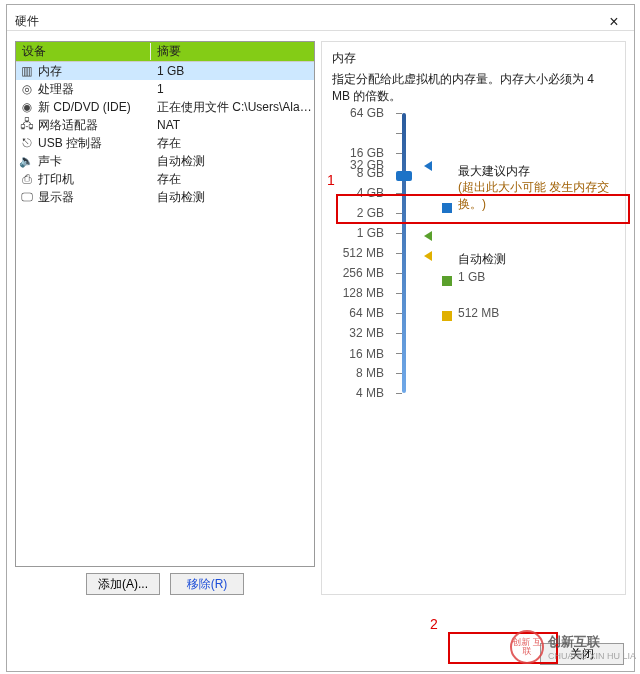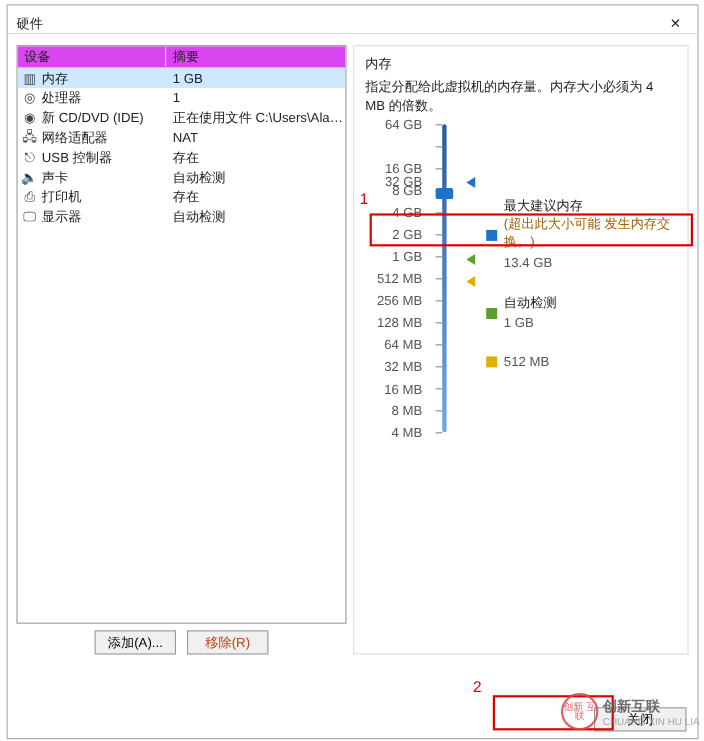--- a/index.html
+++ b/index.html
@@ -46,21 +46,21 @@
   }
   .hw-list {
     border: 1px solid #999;
     flex: 1;
     display: flex;
     flex-direction: column;
     overflow: hidden;
   }
   .hw-header {
     display: flex;
-    background: #d946ef;
+    background: #84cc16;
     border-bottom: 1px solid #ccc;
     height: 20px;
     align-items: center;
   }
   .hw-header .col1 { width: 135px; padding-left: 6px; border-right: 1px solid #eee; }
   .hw-header .col2 { flex: 1; padding-left: 6px; }
   .hw-body { flex: 1; }
   .hw-row {
     display: flex;
     height: 18px;
@@ -77,21 +77,21 @@
     gap: 10px;
   }
   .btn {
     min-width: 74px;
     height: 22px;
     border: 1px solid #999;
     background: #f0f0f0;
     font-size: 12px;
     cursor: pointer;
   }
-  .btn:disabled { color: #c2410c; cursor: default; }
+  .btn:disabled { color: #1d4ed8; cursor: default; }
   
   .right-col {
     flex: 1;
     border: 1px solid #ddd;
     padding: 8px 10px;
     position: relative;
     margin-left: 6px;
   }
   .section-title { margin-bottom: 4px; }
   .desc { line-height: 1.4; margin-bottom: 8px; }
@@ -150,24 +150,23 @@
   .marker-tri.left { border-right: 8px solid; right: -14px; }
   
   .legend-area {
     flex: 1;
     padding-left: 24px;
     position: relative;
   }
   .legend-item {
     position: absolute;
     display: flex;
-    align-items: center;
+    align-items: flex-end;
     gap: 6px;
     font-size: 12px;
-    margin-top: 16px;
   }
   .legend-sq { width: 10px; height: 10px; margin-top: 2px; flex-shrink: 0; }
   .legend-text { line-height: 1.4; }
   .legend-val { color: #555; margin-top: 2px; }
   
   .highlight-box {
     position: absolute;
     border: 2px solid #d00;
     pointer-events: none;
   }
@@ -327,21 +326,20 @@
           <div class="marker-tri left" style="top:123px;border-right-color:#5aa02c"></div>
           <div class="marker-tri left" style="top:143px;border-right-color:#e0b000"></div>
         </div>
         <div class="legend-area">
           <div class="legend-item" style="top:50px">
             <div class="legend-sq" style="background:#1d73c7"></div>
             <div class="legend-text">
               <div>最大建议内存</div>
               <div style="color:#a16207">(超出此大小可能
 发生内存交换。)</div>
-              <div class="legend-val">13.4 GB</div>
             </div>
           </div>
           <div class="legend-item" style="top:138px">
             <div class="legend-sq" style="background:#5aa02c"></div>
             <div class="legend-text">
               <div>自动检测</div>
               <div class="legend-val">1 GB</div>
             </div>
           </div>
           <div class="legend-item" style="top:190px">

